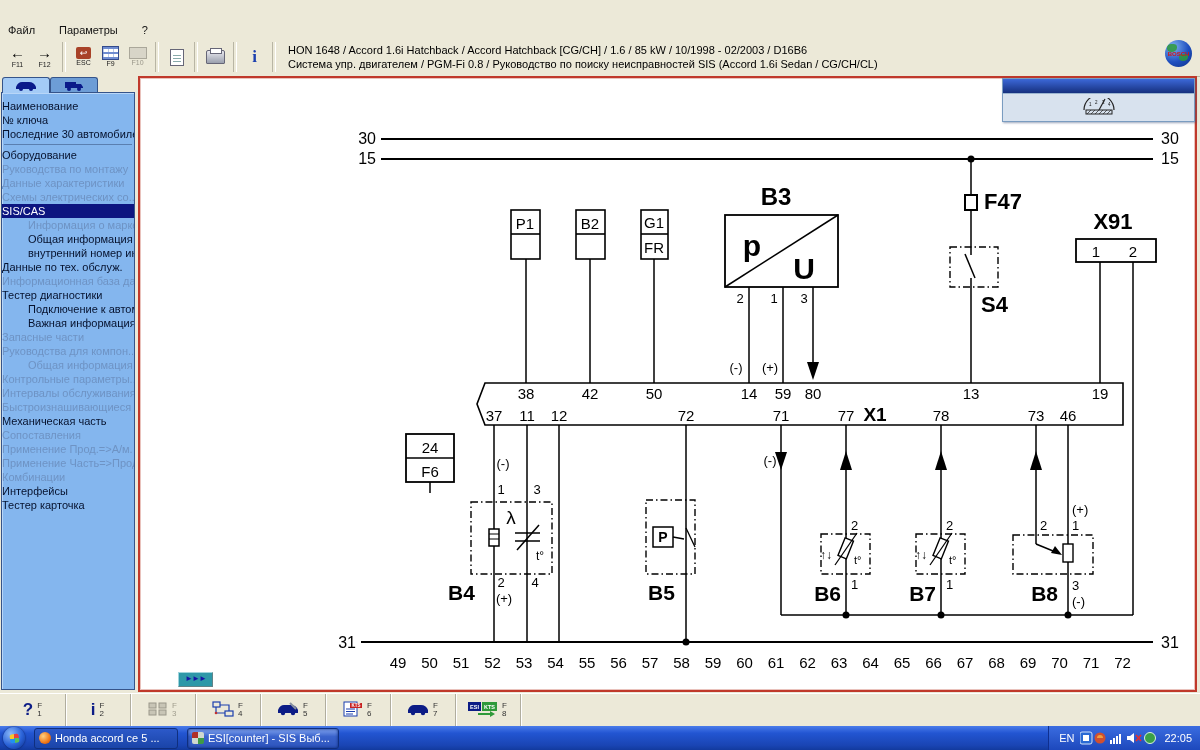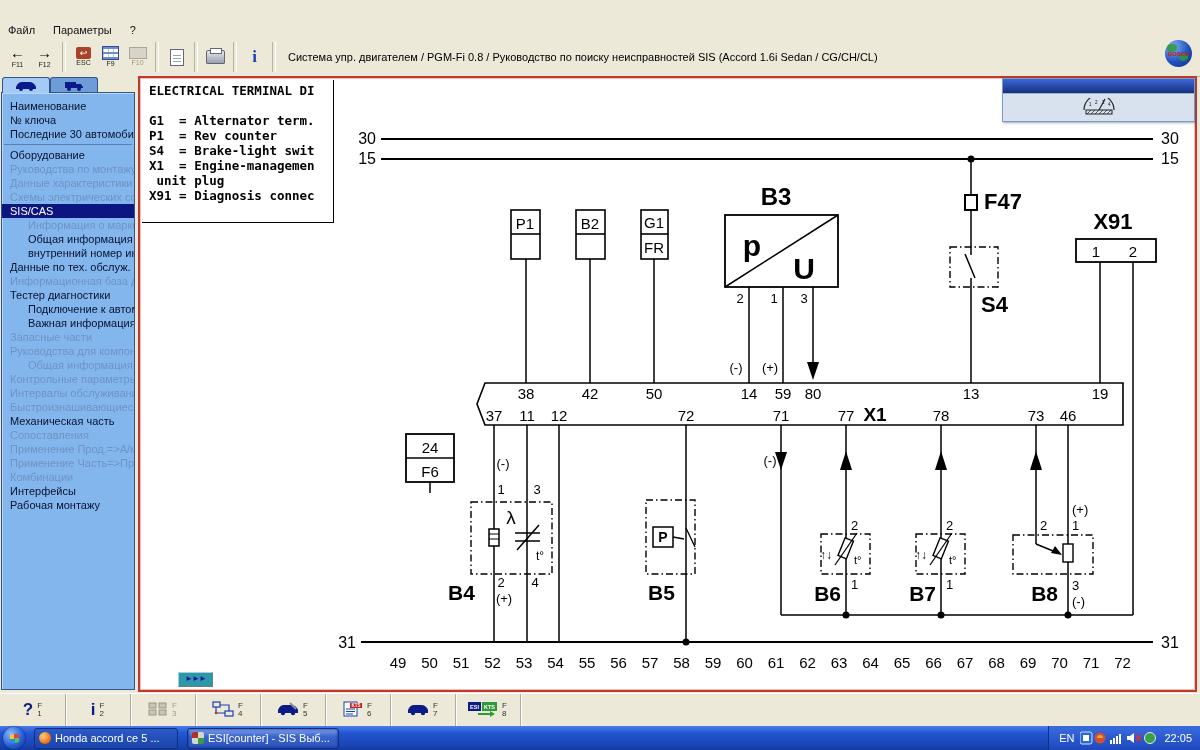--- a/index.html
+++ b/index.html
@@ -11,21 +11,21 @@
     display:flex;align-items:center;color:#fff;font-weight:bold;font-size:12px;}
   .app-icon{width:13px;height:13px;margin:0 5px 0 5px;border-radius:2px;
     background:conic-gradient(from 40deg,#d03030 0 25%,#2f9a3a 25% 50%,#e04040 50% 75%,#2f8a3a 75%);}
   .win-controls{position:absolute;right:4px;top:3px;display:flex;height:16px;border:1px solid #6f87b5;
     border-radius:4px;overflow:hidden;box-shadow:0 1px 2px rgba(0,0,0,.4);}
   .win-btn{width:27px;height:16px;display:flex;align-items:center;justify-content:center;
     background:linear-gradient(#f6f8fa,#bfc8d4);color:#23324f;font-size:10px;font-weight:bold;border-right:1px solid #9fb0c8;}
   .win-btn.close{width:34px;background:linear-gradient(#f59a8e,#c5271d);color:#fff;border-right:none;}
   
   .menubar{position:absolute;left:0;top:22px;width:1200px;height:16px;background:#ece9d8;
-    display:flex;align-items:center;gap:2px;border-bottom:3px solid #a3a3a3;}
+    display:flex;align-items:center;gap:8px;border-bottom:3px solid #a3a3a3;}
   .menu-item{padding:1px 8px;color:#111;}
   .toolbar{position:absolute;left:0;top:38px;width:1200px;height:38px;background:#ece9d8;
     border-bottom:1px solid #b9b5a4;display:flex;align-items:center;}
   .tb-btn{display:flex;flex-direction:column;align-items:center;justify-content:center;width:27px;height:34px;}
   .tb-glyph{font-size:15px;font-weight:bold;line-height:16px;color:#000;}
   .tb-label{font-size:7px;color:#222;line-height:8px;}
   .tb-btn.dis .tb-glyph,.tb-btn.dis .tb-label{color:#9a978a;}
   .vsep{width:2px;height:30px;border-left:1px solid #b8b5a4;border-right:1px solid #fff;margin:0 4px;}
   .esc-box{width:15px;height:12px;background:#a84228;border-radius:2px;color:#fff;font-size:9px;
     display:flex;align-items:center;justify-content:center;line-height:12px;}
@@ -46,21 +46,21 @@
   .bosch-globe i+i{left:14px;top:14px;width:9px;height:7px;}
   .bosch-globe b{position:relative;color:#d01818;font-size:6px;letter-spacing:0;font-weight:bold;}
   
   .sidebar{position:absolute;left:0;top:76px;width:138px;height:617px;background:#ece9d8;}
   .sb-tab{position:absolute;top:1px;height:15px;width:46px;border:1px solid #35548a;border-bottom:none;
     border-radius:3px 3px 0 0;display:flex;align-items:center;justify-content:center;}
   .sb-tab.active{background:#a4cbf6;z-index:2;}
   .sb-tab.inactive{background:#6d9dd6;}
   .sb-list{position:absolute;left:1px;right:3px;top:16px;bottom:3px;background:#84b6ee;
     border:1px solid #35548a;box-shadow:inset 1px 1px 0 #b8d6f8;overflow:hidden;padding-top:6px;}
-  .sb-item{height:14px;line-height:14px;padding-left:8px;color:#06122e;white-space:nowrap;overflow:hidden;}
+  .sb-item{height:14px;line-height:14px;color:#06122e;white-space:nowrap;overflow:hidden;}
   .sb-item.ind{padding-left:26px;}
   .sb-item.dis{color:#6e93c4;}
   .sb-item.sel{background:#0d1580;color:#fff;}
   .sb-sep{border-top:1px solid #5a7fb0;margin:3px 2px;}
   
   .content{position:absolute;left:138px;top:76px;width:1055px;height:612px;background:#fff;
     border:2px solid #c0392b;box-shadow:inset 0 0 0 1px #e9c2bc;}
   svg.diag{position:absolute;left:0;top:0;}
   svg.diag text{font-family:"Liberation Sans",sans-serif;fill:#000;}
   .t15{font-size:15px;}.t16{font-size:16px;}
@@ -147,20 +147,21 @@
     <div class="vsep"></div>
     <div class="tb-btn">
       <span class="print-ico"></span>
     </div>
     <div class="vsep"></div>
     <div class="tb-btn">
       <span class="info-i">i</span>
     </div>
     <div class="vsep"></div>
     <div class="veh-info">
+      <div>HON 1648 / Accord 1.6i Hatchback / Accord Hatchback [CG/CH] / 1.6 / 85 kW / 10/1998 - 02/2003 / D16B6</div>
       <div>Система упр. двигателем / PGM-Fi 0.8 / Руководство по поиску неисправностей SIS  (Accord 1.6i Sedan /  CG/CH/CL)</div>
     </div>
     <div class="bosch-globe">
       <i></i>
         <i></i>
         <b>BOSCH</b>
     </div>
   </div>
 
   <div class="sidebar">
@@ -202,21 +203,21 @@
         <div class="sb-item dis ind">Общая информация</div>
         <div class="sb-item dis">Контрольные параметры...</div>
         <div class="sb-item dis">Интервалы обслуживания</div>
         <div class="sb-item dis">Быстроизнашивающиеся ...</div>
         <div class="sb-item">Механическая часть</div>
         <div class="sb-item dis">Сопоставления</div>
         <div class="sb-item dis">Применение Прод.=&gt;А/м.</div>
         <div class="sb-item dis">Применение Часть=&gt;Прод.</div>
         <div class="sb-item dis">Комбинации</div>
         <div class="sb-item">Интерфейсы</div>
-        <div class="sb-item">Рабочая монтажу</div>
+        <div class="sb-item">Тестер карточка</div>
       </div>
   </div>
 
   <div class="content">
 
     <svg class="diag" id="diag" width="1051" height="608" viewBox="0 0 1051 608">
 
       <line x1="241" y1="61" x2="1013" y2="61" stroke="#000" stroke-width="2"></line>
       <line x1="241" y1="81" x2="1013" y2="81" stroke="#000" stroke-width="2"></line>
       <line x1="221" y1="564" x2="1013" y2="564" stroke="#000" stroke-width="2"></line>
@@ -400,30 +401,20 @@
           <text x="793.5" y="590" text-anchor="middle" class="t15">66</text>
           <text x="825" y="590" text-anchor="middle" class="t15">67</text>
           <text x="856.5" y="590" text-anchor="middle" class="t15">68</text>
           <text x="888" y="590" text-anchor="middle" class="t15">69</text>
           <text x="919.5" y="590" text-anchor="middle" class="t15">70</text>
           <text x="951" y="590" text-anchor="middle" class="t15">71</text>
           <text x="982.5" y="590" text-anchor="middle" class="t15">72</text>
         </g>
     </svg>
 
-    <div class="legend">
-      <pre id="legend-pre">ELECTRICAL TERMINAL DI
-
-G1  = Alternator term.
-P1  = Rev counter
-S4  = Brake-light swit
-X1  = Engine-managemen
- unit plug
-X91 = Diagnosis connec</pre>
-    </div>
 
     <div class="docnum">3.000 102 1</div>
 
     <div class="float-panel">
       <div class="fp-title"></div>
       <div class="fp-body">
         <svg class="mini" width="44" height="18" viewBox="0 0 44 18">
           <path d="M7,12 A15,15 0 0 1 37,12" fill="none" stroke="#222" stroke-width="1.2"></path>
           <text x="12" y="8" font-size="4.5" fill="#111">1</text>
           <text x="18" y="6" font-size="4.5" fill="#111">2</text>

